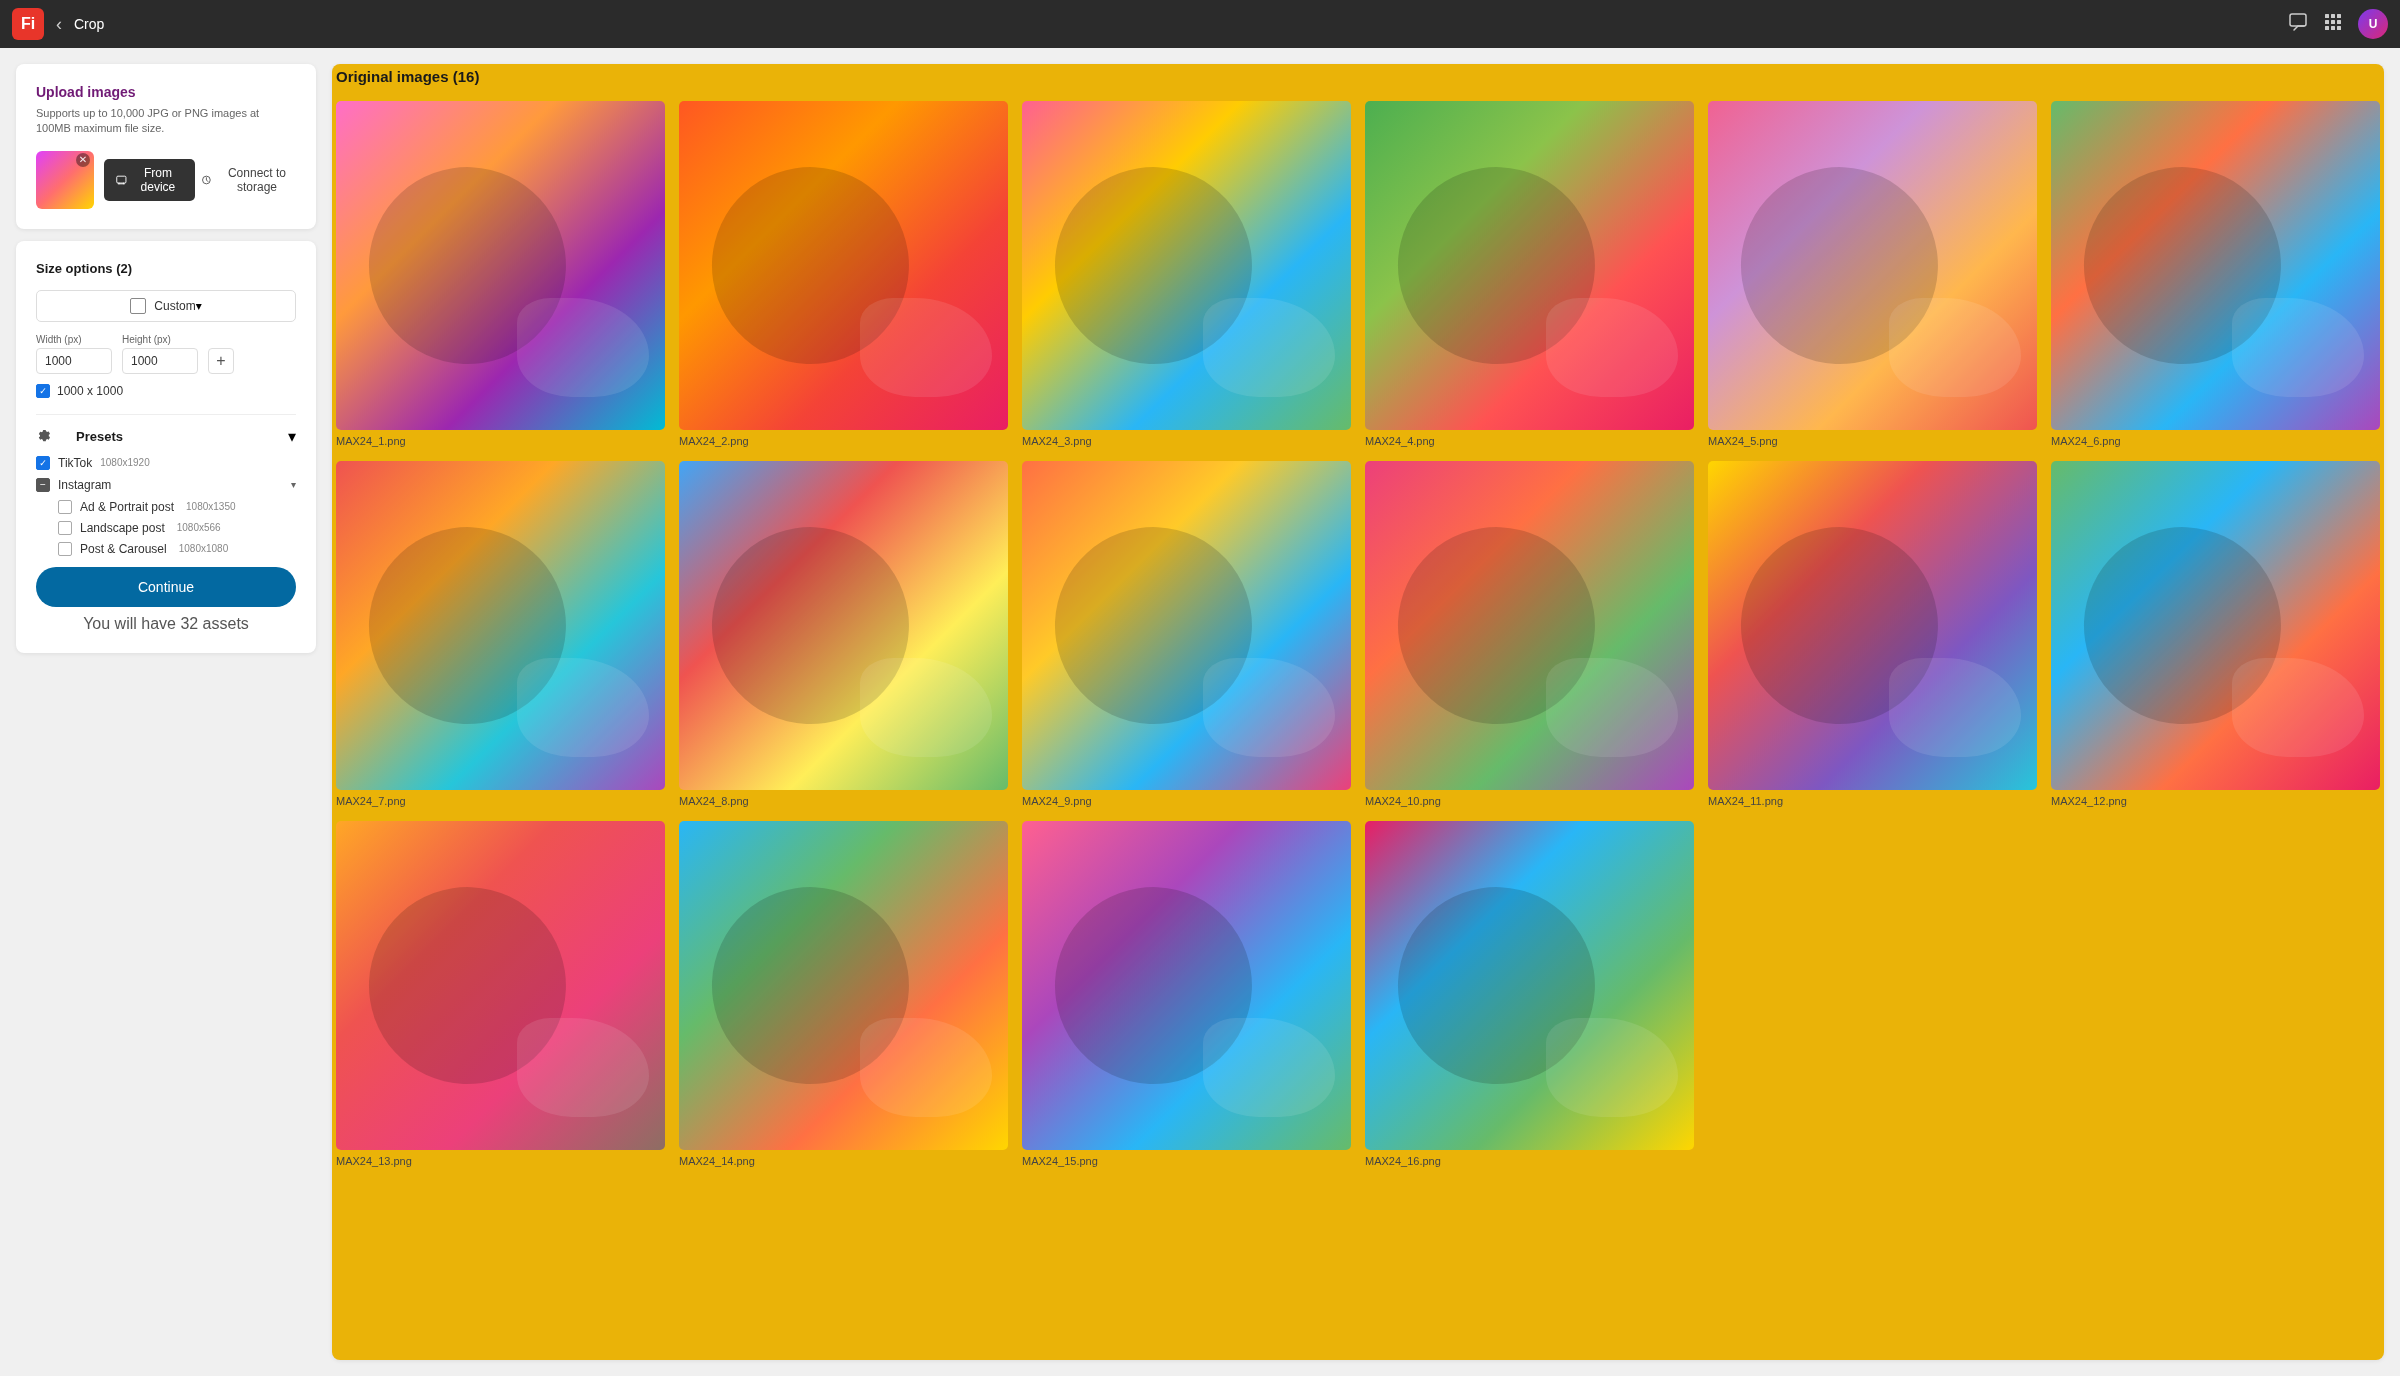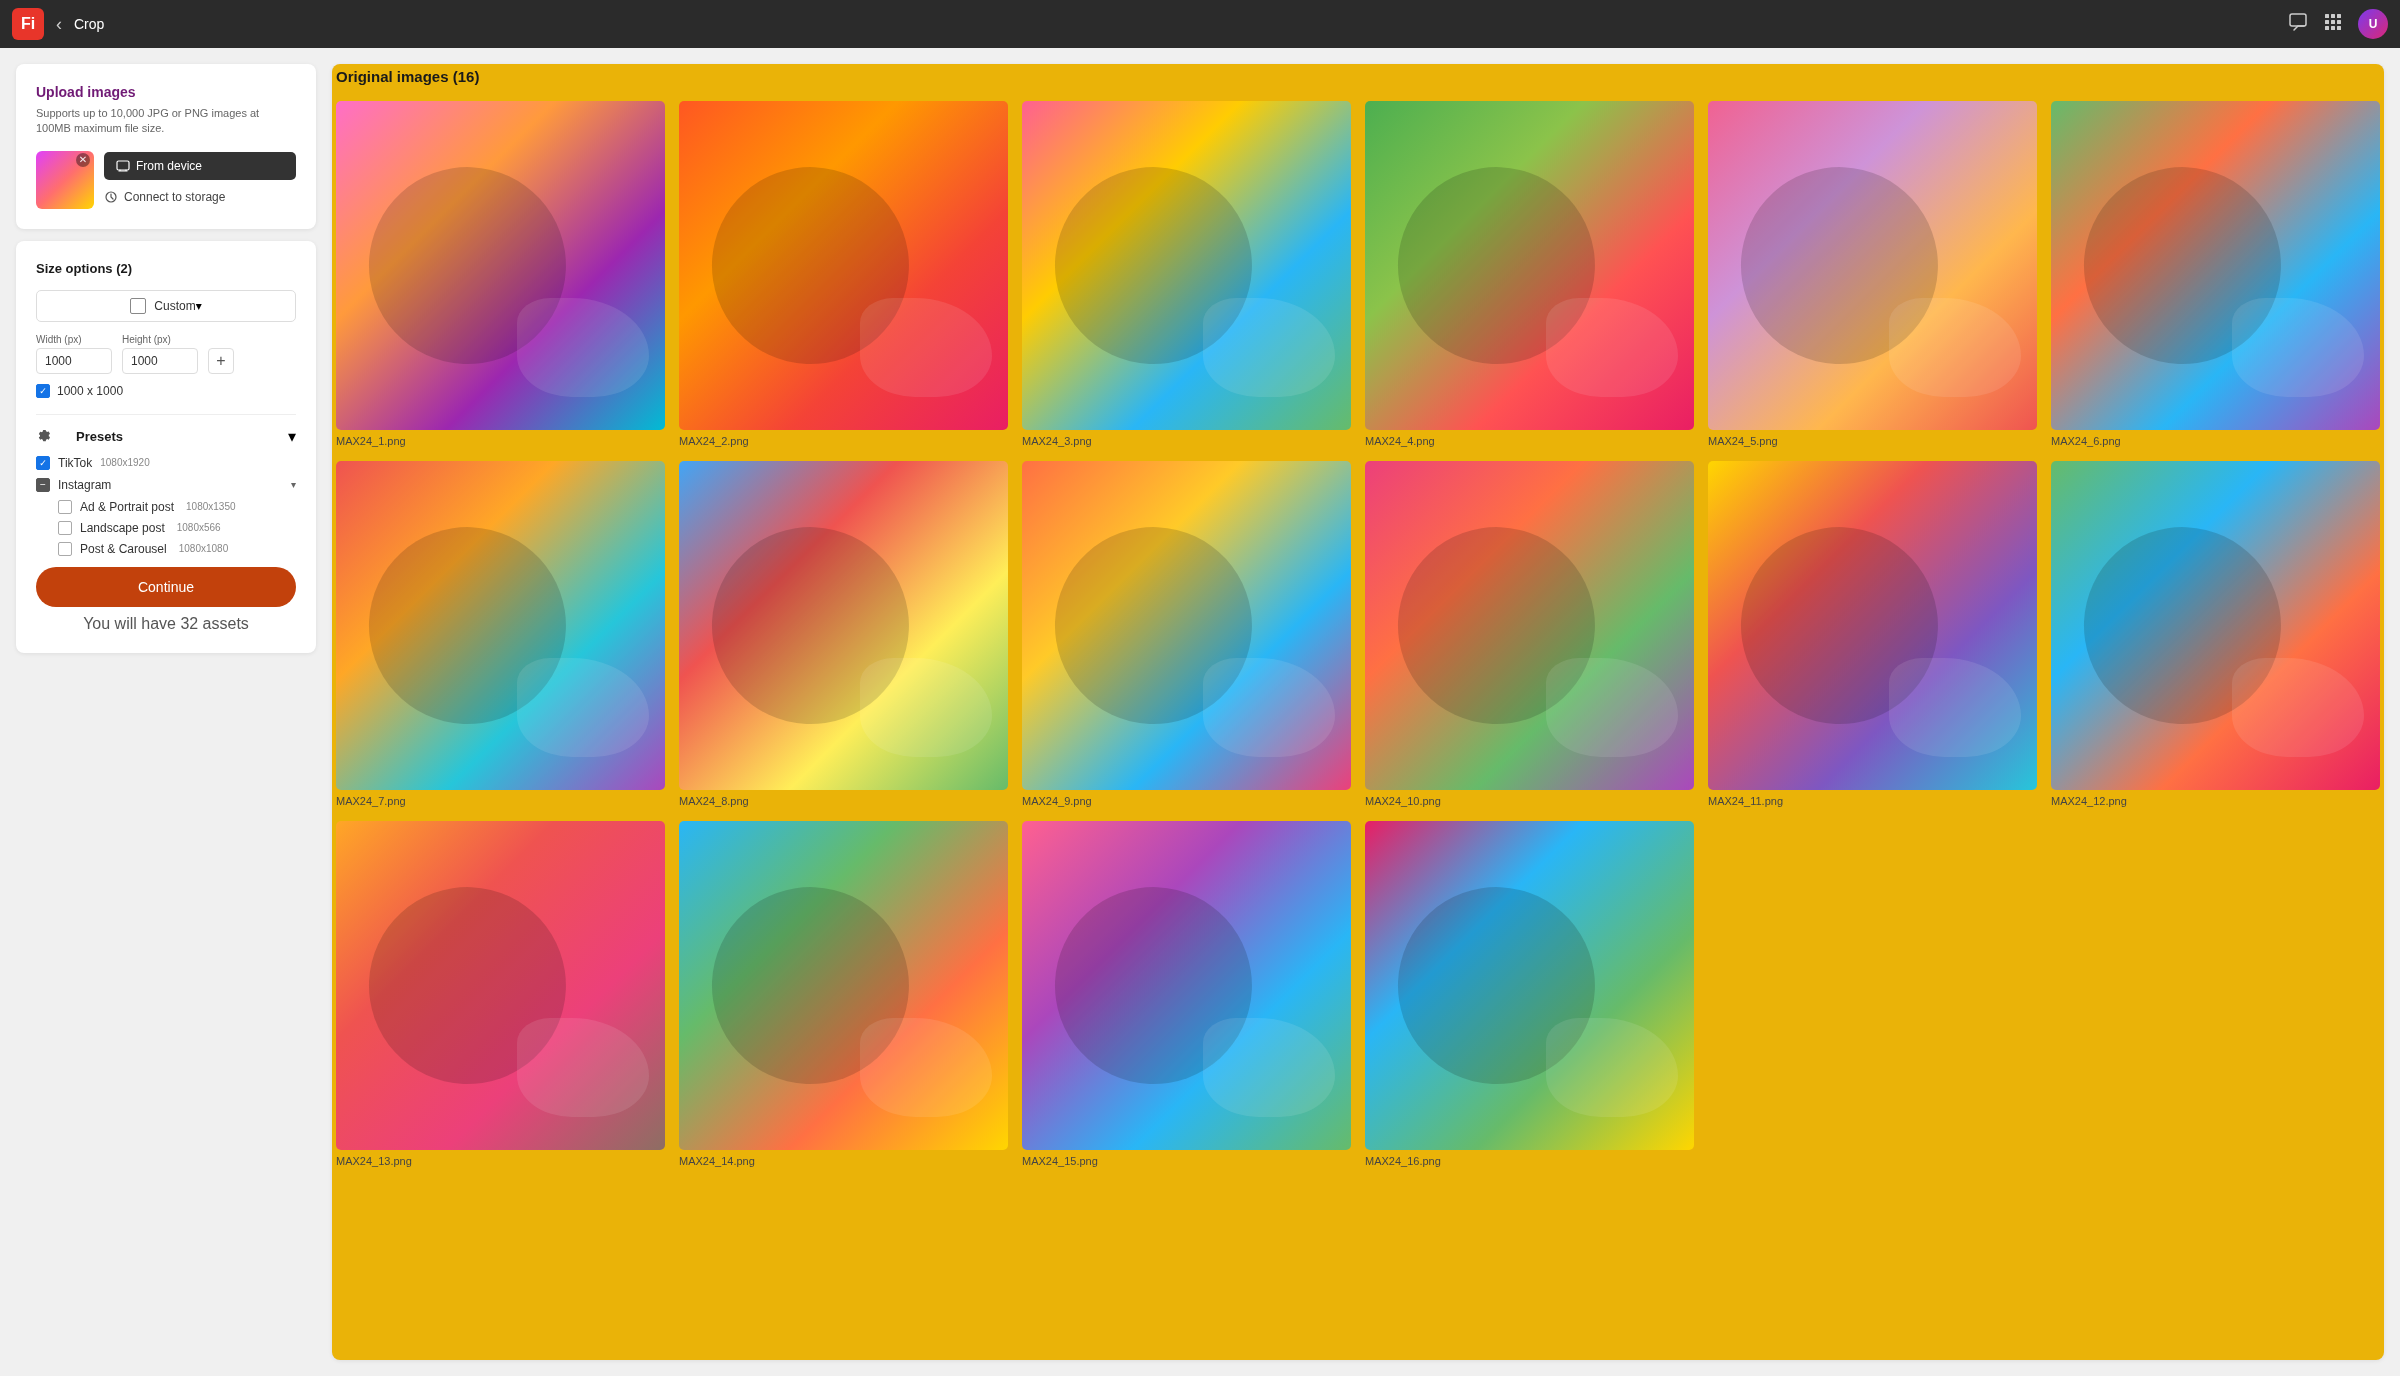--- a/index.html
+++ b/index.html
@@ -98,21 +98,20 @@
       top: 2px; right: 4px;
       color: rgba(255,255,255,0.9);
       font-size: 10px;
       background: rgba(0,0,0,0.4);
       border-radius: 50%;
       width: 14px; height: 14px;
       display: flex; align-items: center; justify-content: center;
     }
     .upload-buttons {
       display: flex;
-      flex-direction: column;
       gap: 6px;
       flex: 1;
     }
     .btn-device {
       background: #333;
       color: white;
       border: none;
       border-radius: 5px;
       padding: 7px 12px;
       font-size: 12px;
@@ -291,21 +290,21 @@
       display: flex;
       align-items: center;
       gap: 8px;
       margin-bottom: 7px;
     }
     .chevron-icon { font-size: 10px; color: #666; }
 
     
     .btn-continue {
       width: 100%;
-      background: #c2410c;
+      background: #0369a1;
       color: white;
       border: none;
       border-radius: 20px;
       padding: 12px;
       font-size: 14px;
       font-weight: 500;
       cursor: pointer;
       margin-top: 4px;
       margin-bottom: 8px;
     }

